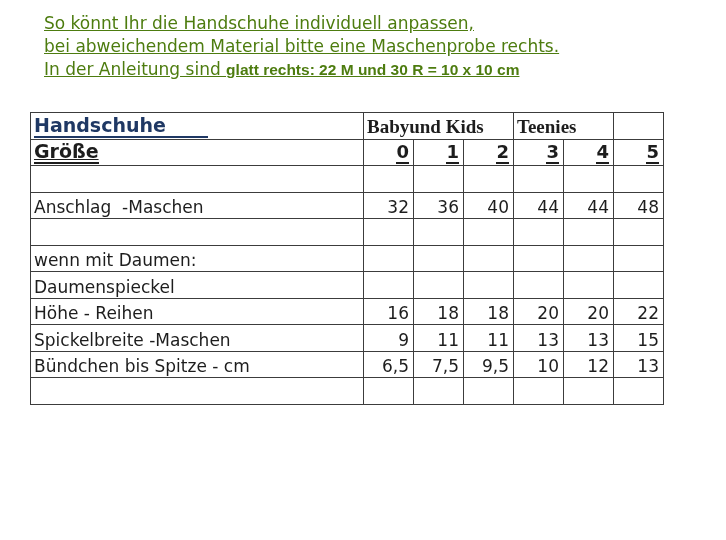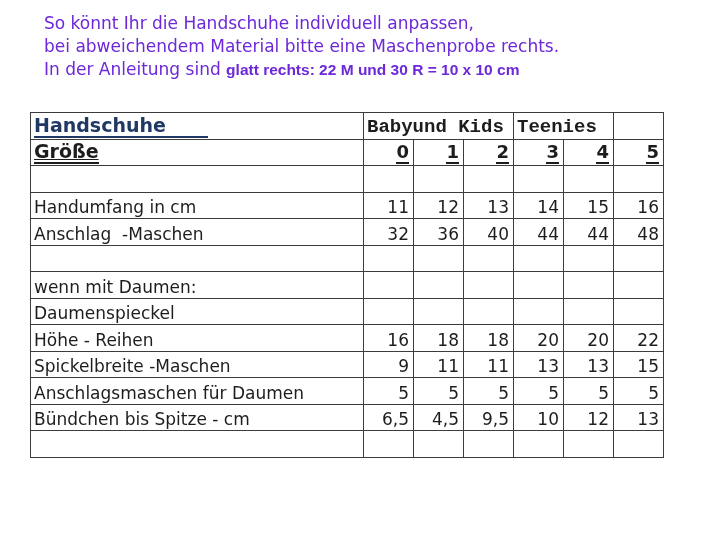--- a/index.html
+++ b/index.html
@@ -2,21 +2,21 @@
 <html><head>
 <meta charset="utf-8">
 <style>
   html,body { margin:0; padding:0; }
   body {
     width:726px; height:540px; background:#ffffff; position:relative;
     font-family:"DejaVu Sans", sans-serif; color:#1c1c1c; overflow:hidden;
   }
   .intro {
     position:absolute; left:44px; top:12px;
-    font-size:17px; line-height:23px; color:#6d28d9;
+    font-size:17px; line-height:23px; color:#4d7c0f;text-decoration:underline;
   }
   .intro .bold-seg {
     font-family:"Liberation Sans", sans-serif;
     font-weight:bold; font-size:15.5px;
   }
   table.glove {
     position:absolute; left:30px; top:112px;
     border-collapse:collapse; table-layout:fixed; color:#1d1d1d;
   }
   col.c-label { width:333px; }
@@ -45,21 +45,21 @@
     font-weight:bold; font-size:19px; line-height:21px;
     border-bottom:2px solid #1d1d1d;
     text-decoration:underline;
   }
   .snum {
     display:inline-block;
     font-weight:bold; font-size:18px; line-height:20px;
     border-bottom:2px solid #1d1d1d;
   }
   .ghdr {
-    font-family:Liberation Mono, monospace;
+    font-family:Liberation Serif, serif;
     font-weight:bold; font-size:19px;
     text-align:left;
     white-space:pre;
   }
 </style>
 </head>
 <body>
 
 <div class="intro">
   <div>So könnt Ihr die Handschuhe individuell anpassen,</div>
@@ -99,29 +99,20 @@
   <tr>
     <td class="lbl"></td>
     <td class="num"></td>
     <td class="num"></td>
     <td class="num"></td>
     <td class="num"></td>
     <td class="num"></td>
     <td class="num"></td>
   </tr>
 
-  <tr>
-    <td class="lbl">Handumfang in cm</td>
-    <td class="num">11</td>
-    <td class="num">12</td>
-    <td class="num">13</td>
-    <td class="num">14</td>
-    <td class="num">15</td>
-    <td class="num">16</td>
-  </tr>
 
 
   <tr>
     <td class="lbl">Anschlag  -Maschen</td>
     <td class="num">32</td>
     <td class="num">36</td>
     <td class="num">40</td>
     <td class="num">44</td>
     <td class="num">44</td>
     <td class="num">48</td>
@@ -170,34 +161,25 @@
   <tr>
     <td class="lbl">Spickelbreite -Maschen</td>
     <td class="num">9</td>
     <td class="num">11</td>
     <td class="num">11</td>
     <td class="num">13</td>
     <td class="num">13</td>
     <td class="num">15</td>
   </tr>
 
-  <tr>
-    <td class="lbl">Anschlagsmaschen für Daumen</td>
-    <td class="num">5</td>
-    <td class="num">5</td>
-    <td class="num">5</td>
-    <td class="num">5</td>
-    <td class="num">5</td>
-    <td class="num">5</td>
-  </tr>
 
   <tr>
     <td class="lbl">Bündchen bis Spitze - cm</td>
     <td class="num">6,5</td>
-    <td class="num">4,5</td>
+    <td class="num">7,5</td>
     <td class="num">9,5</td>
     <td class="num">10</td>
     <td class="num">12</td>
     <td class="num">13</td>
   </tr>
 
   <tr>
     <td class="lbl"></td>
     <td class="num"></td>
     <td class="num"></td>

